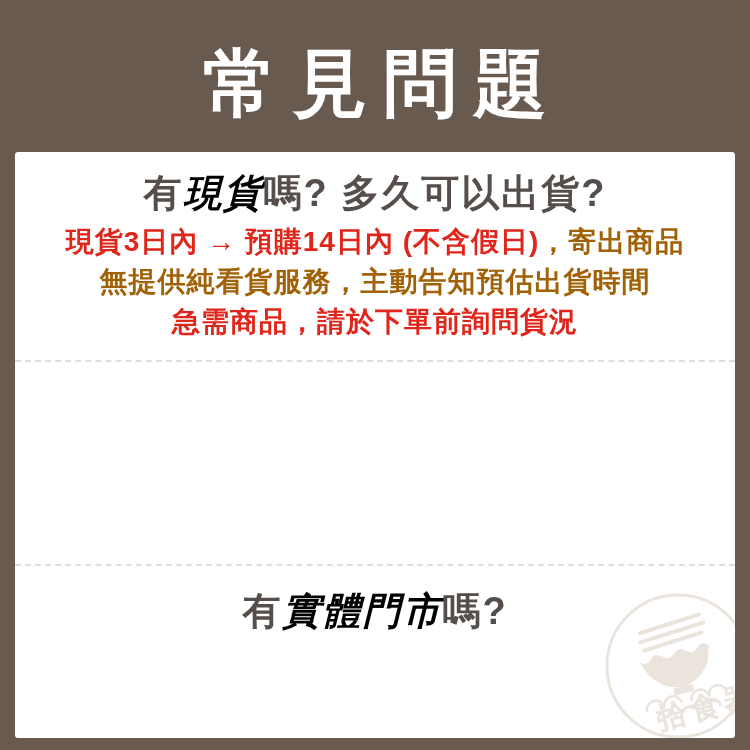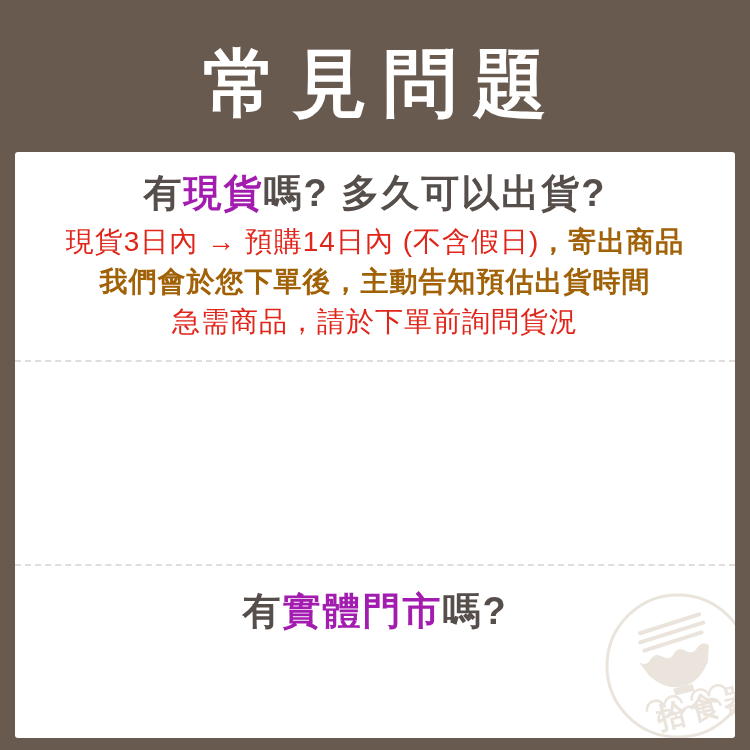--- a/index.html
+++ b/index.html
@@ -22,27 +22,27 @@
     background:#FFFFFF;border-radius:3px;overflow:hidden;
   }
   .faq-section{
     position:absolute;left:0;width:720px;text-align:center;z-index:2;
   }
   .faq-question{
     margin:0;font-size:38px;font-weight:bold;line-height:46px;
     letter-spacing:2px;white-space:nowrap;
   }
   .h-dark{color:#554E4A;}
-  .h-navy{color:#a21caf;}
+  .h-navy{color:#000000;font-style:italic;}
   .answer-line{
     margin:0;font-size:28px;line-height:40px;letter-spacing:1px;white-space:nowrap;
   }
   .answers{margin-top:6px;}
   .seg-gray{color:#a16207;font-weight:bold;}
-  .seg-red{color:#E0251A;font-weight:normal;}
+  .seg-red{color:#E0251A;font-weight:bold;}
   .divider{
     position:absolute;left:0;width:720px;height:0;
     border-top:2px dashed #E0DEDC;z-index:1;
   }
   .sec-1{top:18px;}
   .div-1{top:208px;}
   .sec-2{top:230px;}
   .div-2{top:412px;}
   .sec-3{top:436px;}
   .watermark{
@@ -79,21 +79,21 @@
         <path d="M66 126 a9 9 0 0 1 18 0"></path>
       </g>
     </g>
     <text x="42" y="132" transform="rotate(-14 75 75)" font-size="30" font-weight="bold" fill="#EAE4DD" letter-spacing="4">拾食器</text>
   </svg>
 
   <div class="faq-section sec-1">
     <h2 class="faq-question"><span class="h-dark">有</span><span class="h-navy">現貨</span><span class="h-dark">嗎? 多久可以出貨?</span></h2>
     <div class="answers">
       <p class="answer-line"><span class="seg-red">現貨3日內 → 預購14日內 (不含假日)</span><span class="seg-gray">，寄出商品</span></p>
-      <p class="answer-line"><span class="seg-gray">我們會於您下單後，主動告知預估出貨時間</span></p>
+      <p class="answer-line"><span class="seg-gray">無提供純看貨服務，主動告知預估出貨時間</span></p>
       <p class="answer-line"><span class="seg-red">急需商品，請於下單前詢問貨況</span></p>
     </div>
   </div>
 
   <div class="divider div-1"></div>
 
 
   <div class="divider div-2"></div>
 
   <div class="faq-section sec-3">

